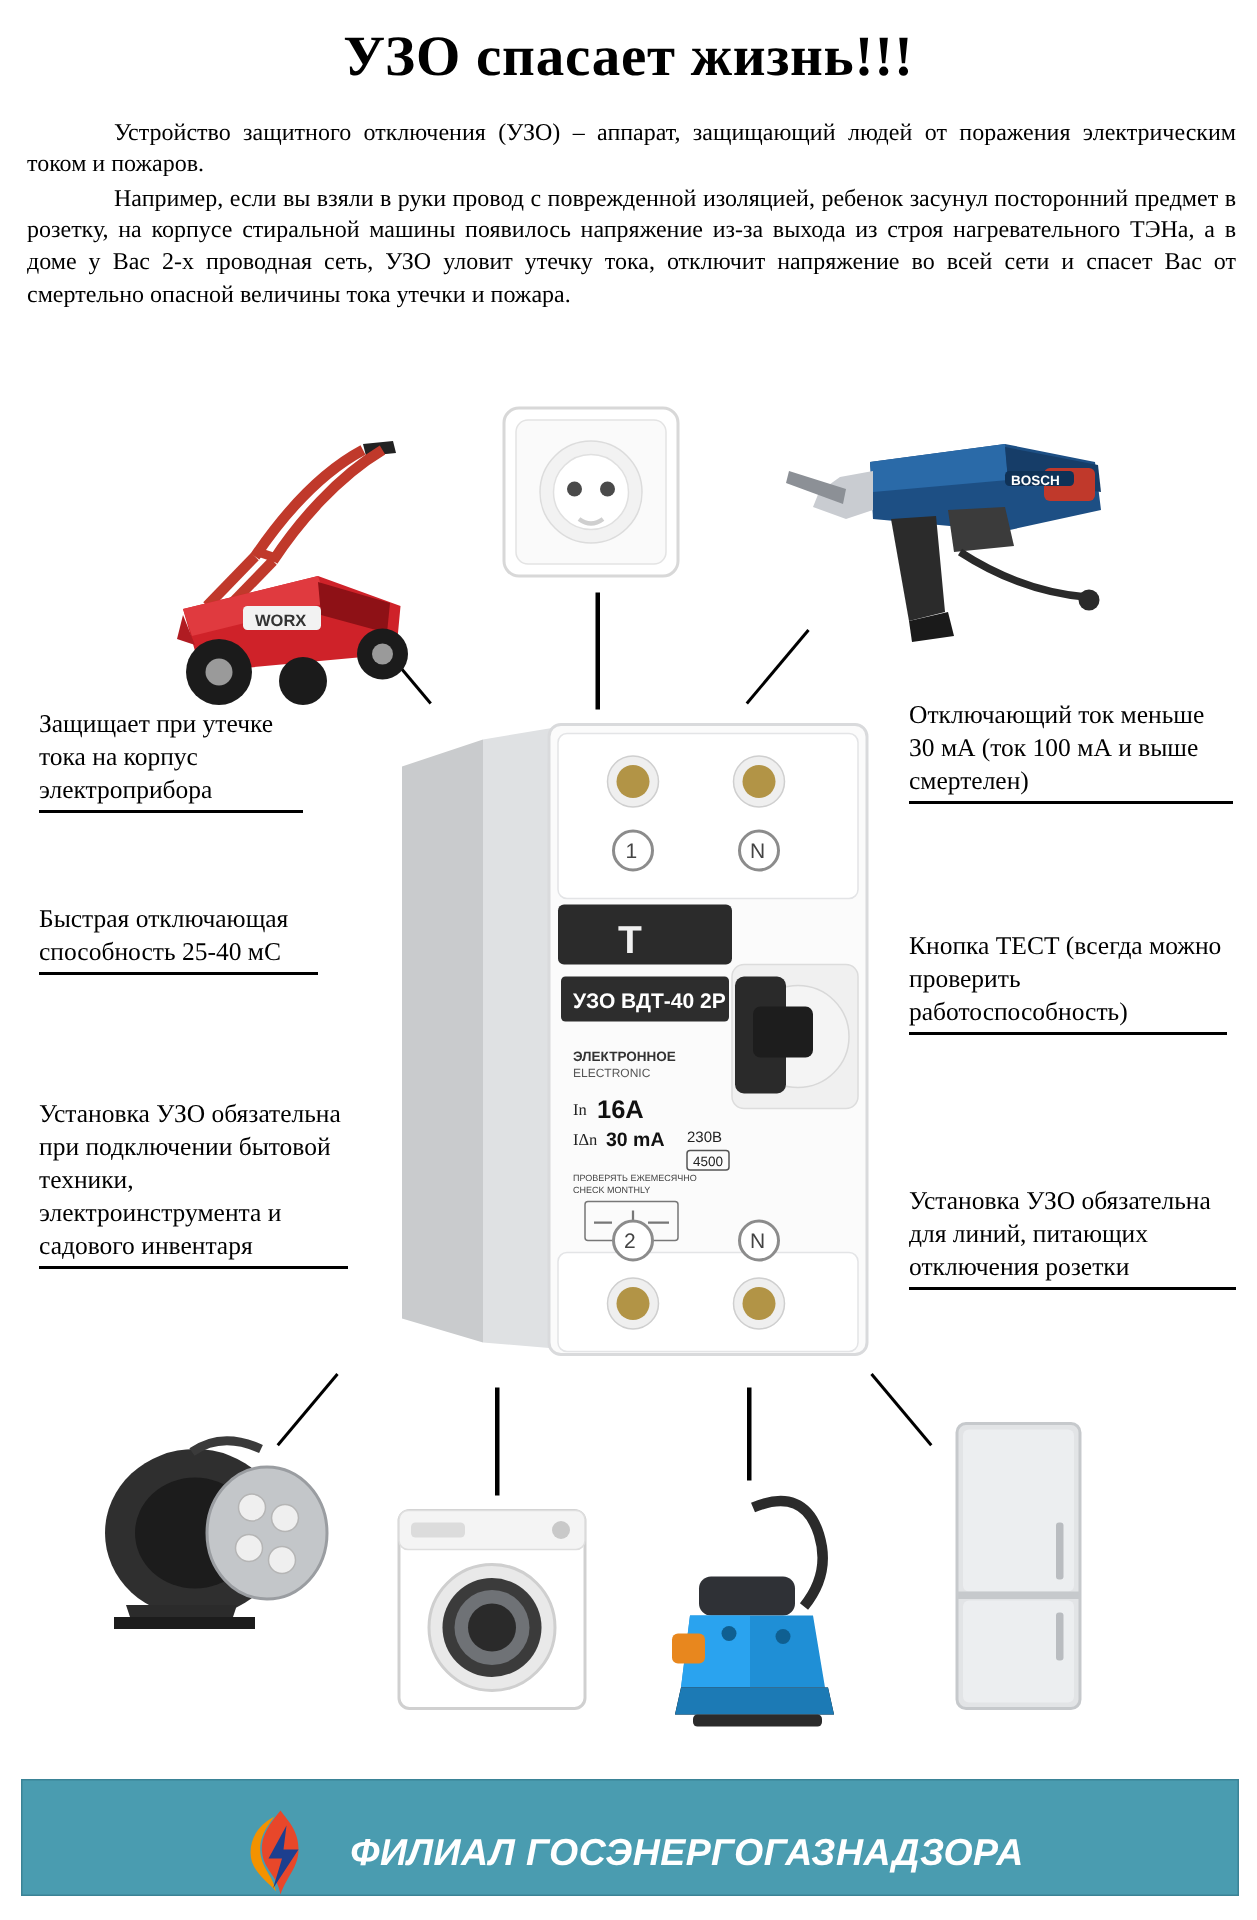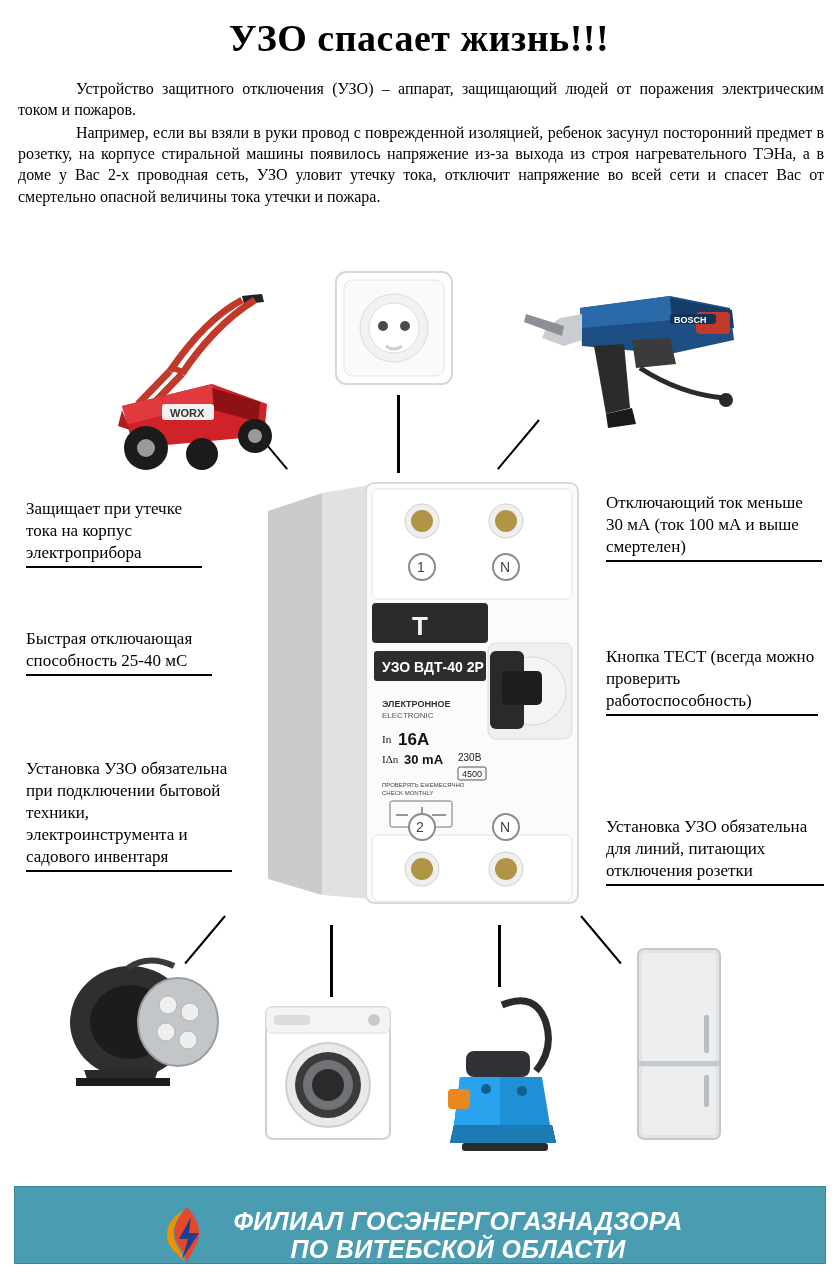--- a/index.html
+++ b/index.html
@@ -71,21 +71,20 @@
 
   
   .rcd { left: 262px; top: 475px; width: 320px; height: 440px; }
 
   
   .callout {
     position: absolute;
     font-family: "Liberation Serif", serif;
     font-size: 17px;
     line-height: 1.3;
-    margin-top: 26px;
   }
   .callout .line {
     border-bottom: 2px solid #000;
     padding-bottom: 2px;
   }
   .c1 { left: 26px; top: 472px; width: 176px; }
   .c2 { left: 26px; top: 602px; width: 186px; }
   .c3 { left: 26px; top: 732px; width: 206px; }
   .c4 { left: 606px; top: 466px; width: 216px; }
   .c5 { left: 606px; top: 620px; width: 212px; }
@@ -340,18 +339,17 @@
     <div class="footer-inner">
       <div>
         <svg width="58" height="60" viewBox="0 0 58 60" aria-hidden="true">
           <path d="M30 2 C20 14 16 22 18 32 C20 42 28 46 30 58 C34 46 42 40 42 28 C42 16 36 10 30 2 Z" fill="#e8472a"></path>
           <path d="M26 6 C18 16 15 24 17 33 C19 42 25 46 27 56 C20 48 10 42 10 30 C10 18 18 10 26 6 Z" fill="#f39200"></path>
           <path d="M34 12 L22 34 L31 34 L25 54 L42 28 L32 28 Z" fill="#1d3f8f"></path>
         </svg>
       </div>
       <div class="footer-text">
         <div>ФИЛИАЛ ГОСЭНЕРГОГАЗНАДЗОРА</div>
-        <div>ПО ВИТЕБСКОЙ ОБЛАСТИ</div>
       </div>
     </div>
   </div>
 
 </div>
 
 </body></html>

